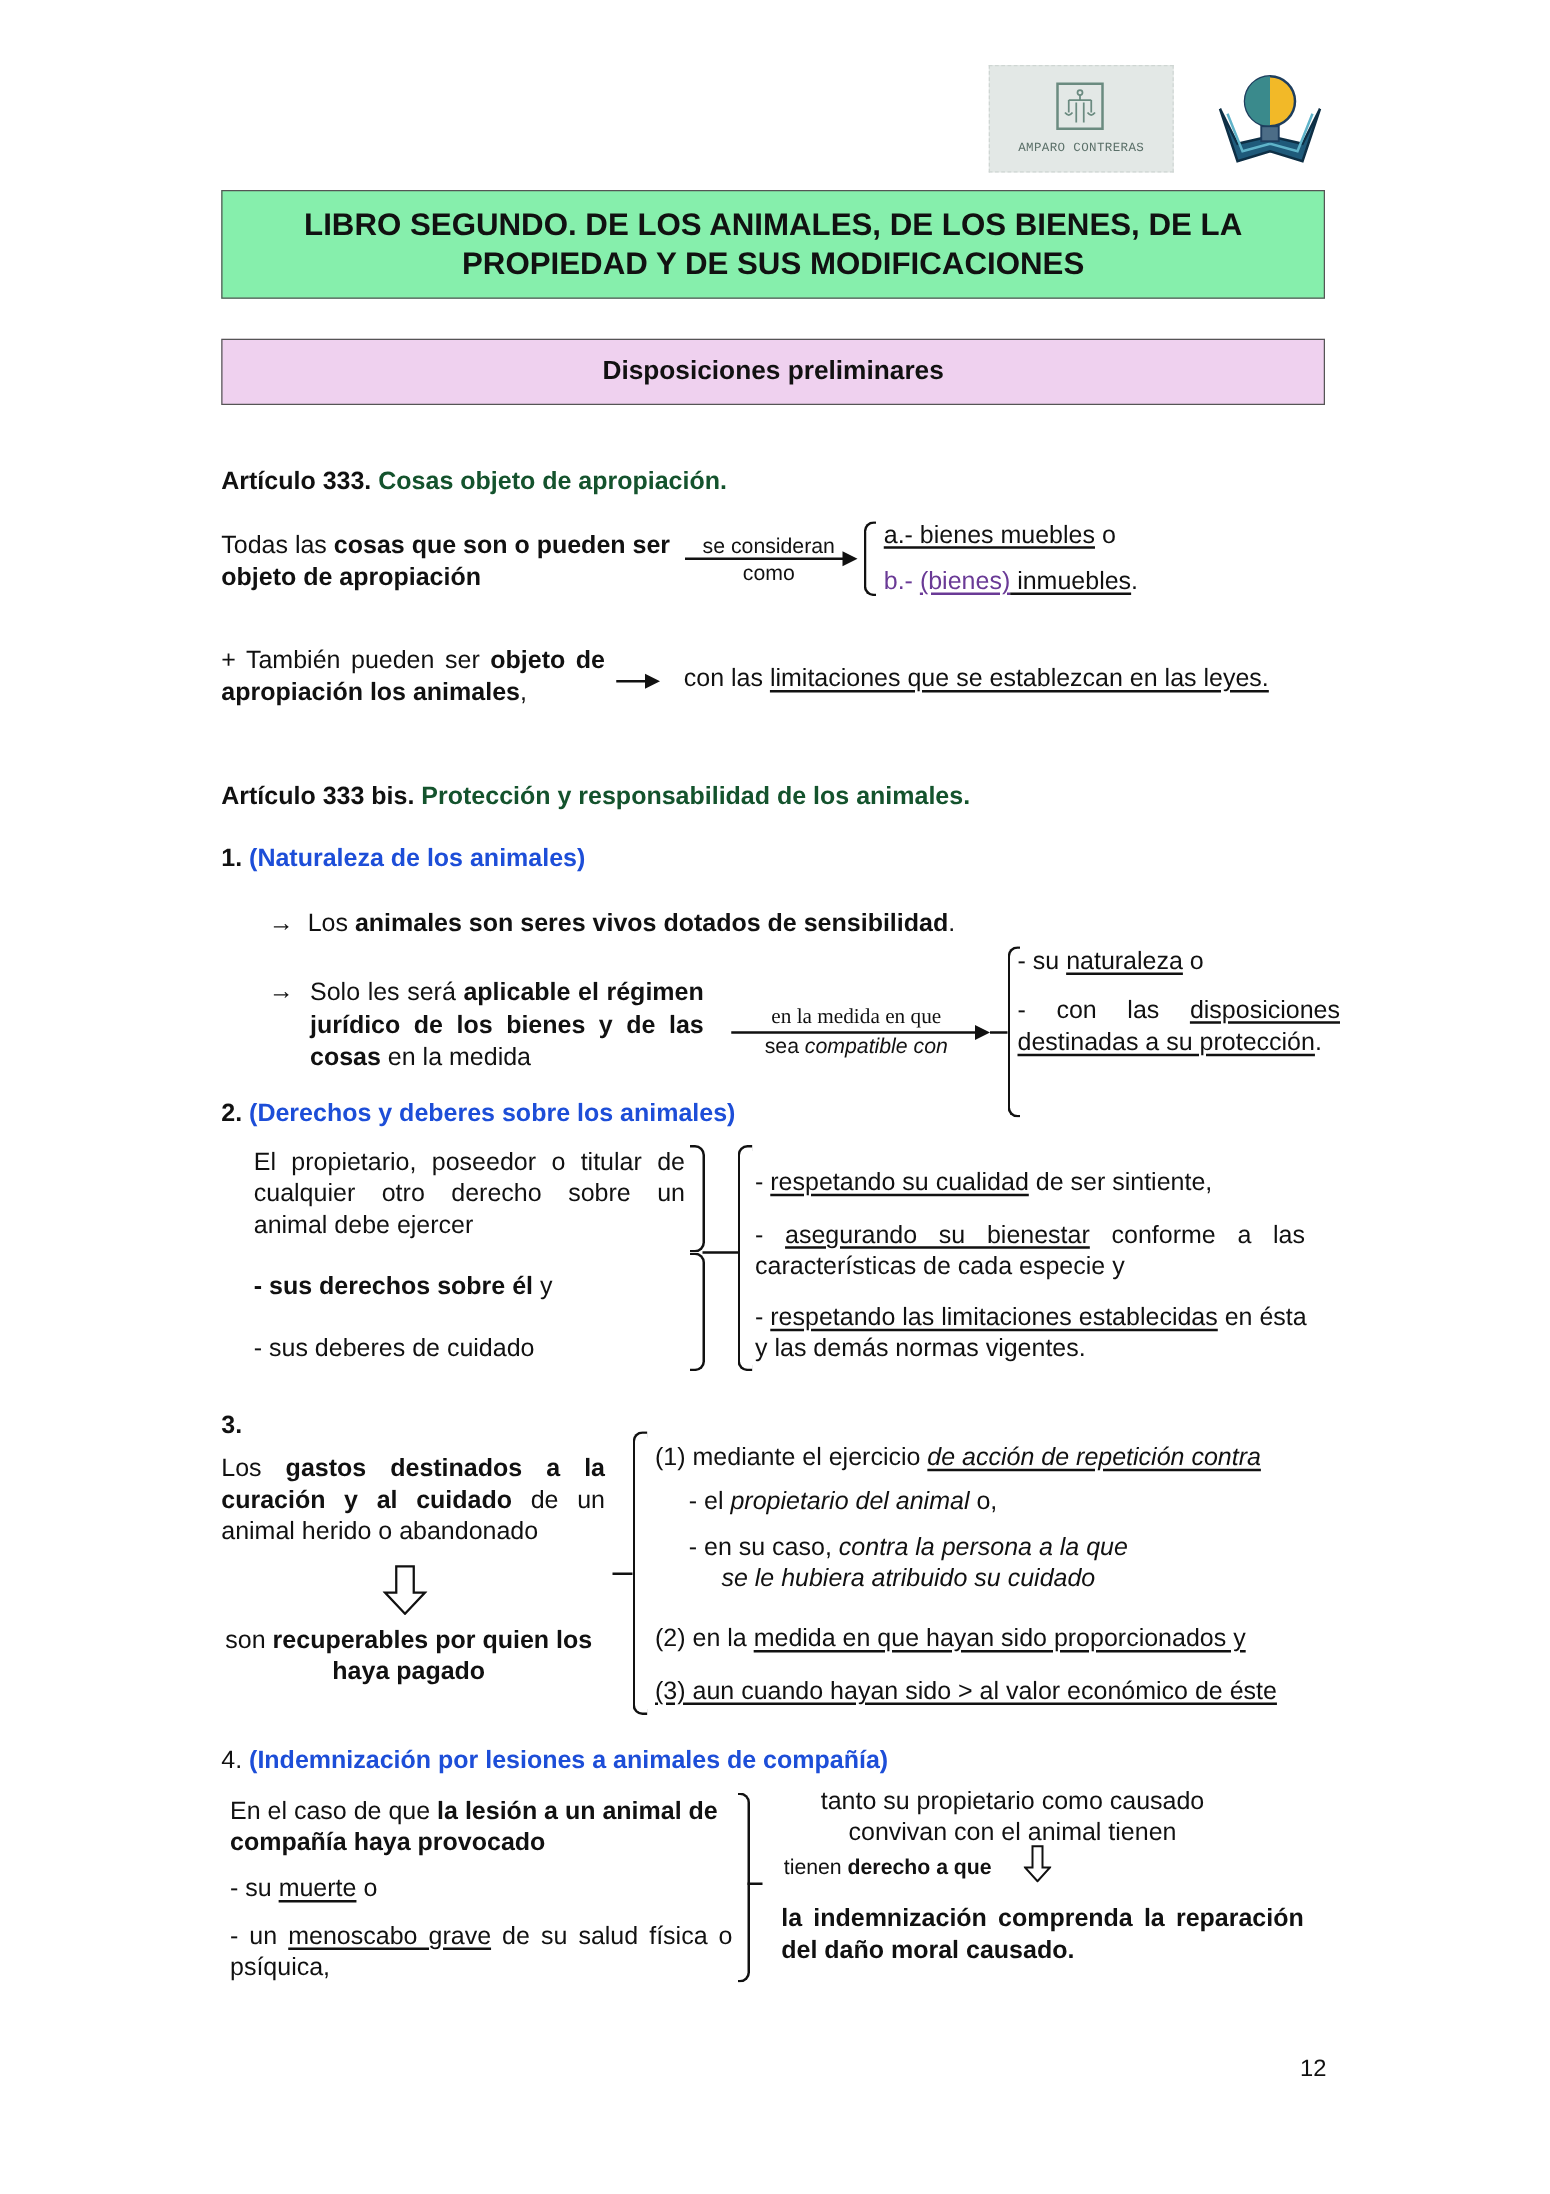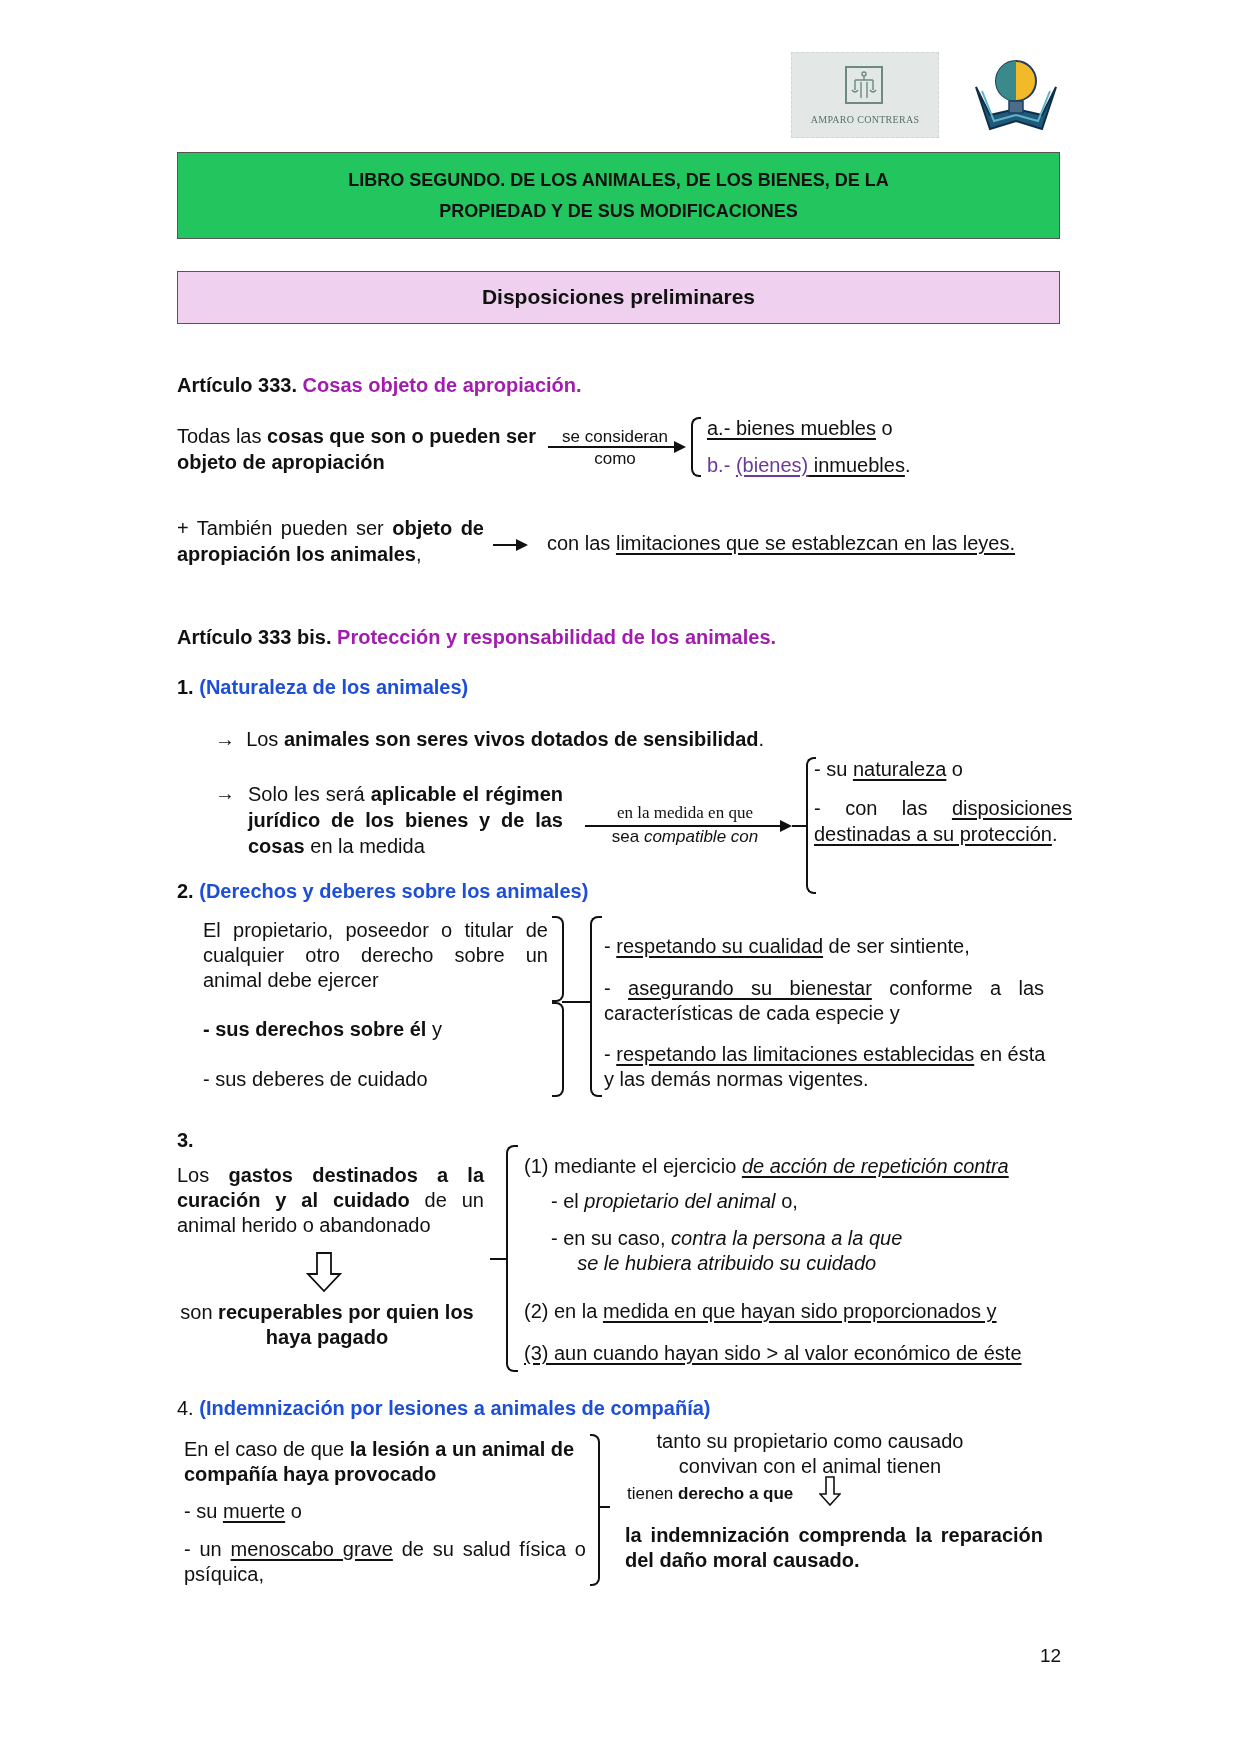--- a/index.html
+++ b/index.html
@@ -2,34 +2,34 @@
 <html><head>
 <meta charset="utf-8">
 <style>
   html, body { margin:0; padding:0; background:#ffffff; }
   body { width:1240px; height:1755px; position:relative; overflow:hidden;
          font-family:"Liberation Sans", sans-serif; color:#111; font-size:20px; }
   .abs { position:absolute; }
   b, .b { font-weight:bold; }
   .u { text-decoration:underline; text-underline-offset:3px; }
   .i { font-style:italic; }
-  .blue { color:#a21caf; font-weight:bold; }
+  .blue { color:#14532d; font-weight:bold; }
   .purple { color:#1d4ed8; font-weight:bold; }
   .purple-n { color:#6a3a96; }
   .just { text-align:justify; }
 
   
   .logo1 { left:791px; top:52px; width:146px; height:84px; background:#e3e8e6; border:1px dashed #cfd6d3; }
   .logo1 .emblem { position:absolute; left:53px; top:13px; width:38px; height:38px; border:2px solid #6b8b80; box-sizing:border-box; }
-  .logo1 .name { position:absolute; left:0; right:0; top:61px; text-align:center; font-family:Liberation Serif, serif; font-size:10px; color:#5a6f68; letter-spacing:0.3px; }
+  .logo1 .name { position:absolute; left:0; right:0; top:61px; text-align:center; font-family:Liberation Mono, monospace; font-size:10px; color:#5a6f68; letter-spacing:0.3px; }
   .logo2 { left:970px; top:55px; width:92px; height:80px; }
 
   
-  .title-box { left:177px; top:152px; width:883px; height:87px; background:#22c55e; border:1.5px solid #555; box-sizing:border-box;
-               text-align:center; font-weight:bold; font-size:18px; line-height:31px; padding-top:12px; }
+  .title-box { left:177px; top:152px; width:883px; height:87px; background:#86efac; border:1.5px solid #555; box-sizing:border-box;
+               text-align:center; font-weight:bold; font-size:25px; line-height:31px; padding-top:12px; }
   .sub-box { left:177px; top:271px; width:883px; height:53px; background:#efd1ef; border:1.5px solid #555; box-sizing:border-box;
              text-align:center; font-weight:bold; font-size:21px; line-height:49px; }
 
   .line { position:absolute; background:#111; }
   .bracket { position:absolute; border:2px solid #111; box-sizing:border-box; }
   .bl { border-right:none; border-radius:8px 0 0 8px; }
   .br { border-left:none; border-radius:0 8px 8px 0; }
   .arrowhead { position:absolute; width:0; height:0; border-top:6px solid transparent; border-bottom:6px solid transparent; border-left:12px solid #111; }
   .small { font-size:17px; }
   .page-num { left:1040px; top:1645px; font-size:19px; }

